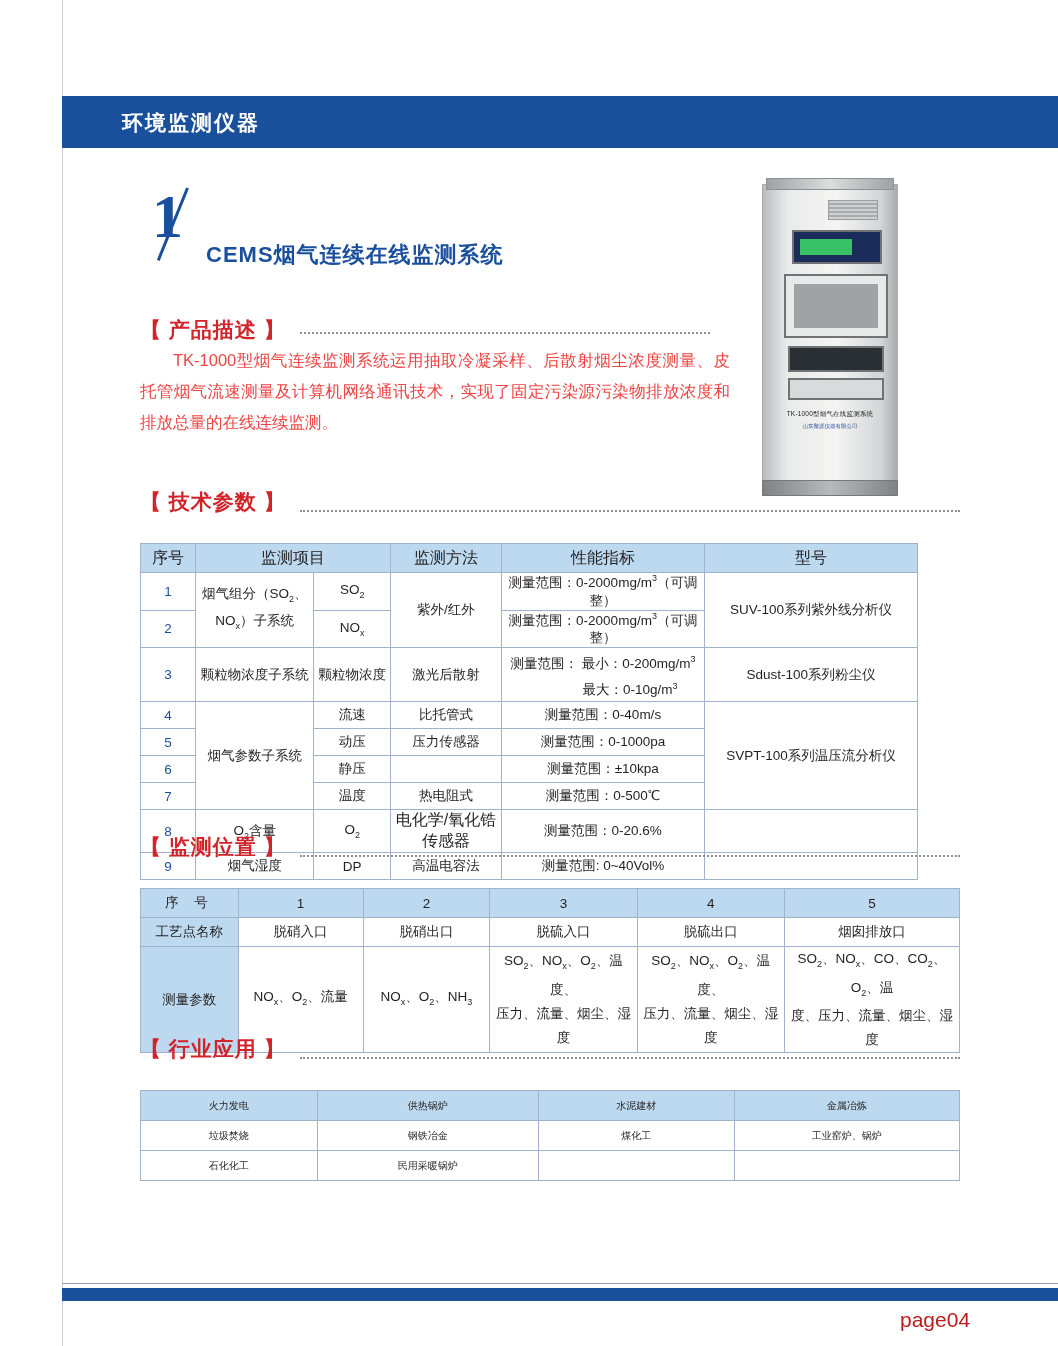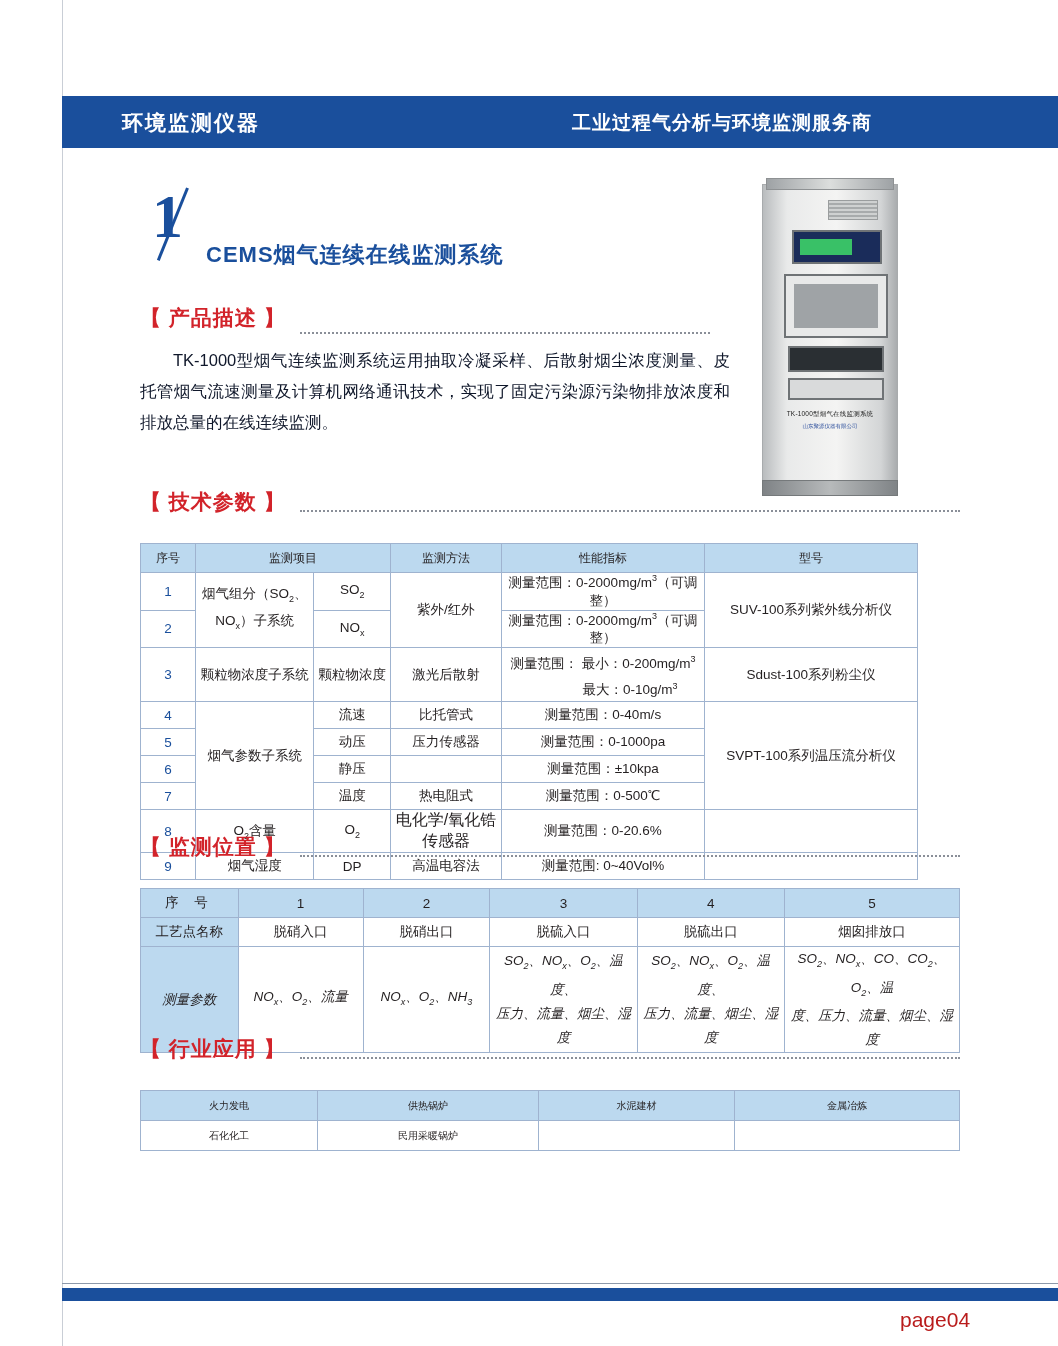--- a/index.html
+++ b/index.html
@@ -103,21 +103,21 @@
     height: 0;
   }
   
   .desc {
     position: absolute;
     left: 140px;
     top: 345px;
     width: 590px;
     font-size: 16.5px;
     line-height: 31px;
-    color: #0f172a;
+    color: #ef4444;
     text-indent: 33px;
     text-align: justify;
   }
   
   .prod-img {
     position: absolute;
     left: 762px;
     top: 178px;
     width: 136px;
     height: 320px;
@@ -237,29 +237,29 @@
     font-weight: normal;
   }
   .idx { color: #1a4f9c; }
   
   #table-params {
     left: 140px;
     top: 543px;
     width: 778px;
   }
   #table-params td { height: 26px; }
-  #table-params .hdr td { height: 28px; font-size: 12px; }
+  #table-params .hdr td { height: 28px; font-size: 16px; }
   
   #table-position {
     left: 140px;
     top: 888px;
     width: 820px;
   }
   #table-position td { height: 28px; font-size: 13.5px; }
-  #table-position td.two-line { height: 54px; line-height: 24px; font-size: 13.5px; font-style: italic; }
+  #table-position td.two-line { height: 54px; line-height: 24px; font-size: 13.5px; }
   
   #table-industry {
     left: 140px;
     top: 1090px;
     width: 820px;
   }
   #table-industry td { height: 29px; font-size: 10px; }
   sub { font-size: 9px; }
   sup { font-size: 9px; }
   
@@ -289,28 +289,27 @@
 </style>
 </head>
 <body>
 
 <div class="page">
 
   <div class="left-rule"></div>
 
   <div class="header-bar">
     <div class="h-left">环境监测仪器</div>
-    <div class="h-right">工业过程气分析与环境监测服务商</div>
   </div>
 
   <div class="big-number">1</div>
   <div class="slash"></div>
   <div class="sys-title">CEMS烟气连续在线监测系统</div>
 
-  <div class="sec-head" style="left:140px; top:304px;">【 产品描述 】</div>
+  <div class="sec-head" style="left:140px; top:316px;">【 产品描述 】</div>
   <div class="dots" style="left:300px; top:332px; width:410px;"></div>
   <div class="desc">TK-1000型烟气连续监测系统运用抽取冷凝采样、后散射烟尘浓度测量、皮托管烟气流速测量及计算机网络通讯技术，实现了固定污染源污染物排放浓度和排放总量的在线连续监测。</div>
 
   <div class="prod-img">
     <div class="cab-shadow"></div>
     <div class="cab-top"></div>
     <div class="cab-vent"></div>
     <div class="cab-panel1"></div>
     <div class="cab-panel2"></div>
     <div class="cab-panel3"></div>
@@ -435,20 +434,26 @@
 
   <table id="table-industry">
     <tbody>
         <tr class="hdr">
       <td style="width:176px;">火力发电</td>
       <td style="width:222px;">供热锅炉</td>
       <td style="width:196px;">水泥建材</td>
       <td style="width:226px;">金属冶炼</td>
     </tr>
     <tr>
+      <td>垃圾焚烧</td>
+      <td>钢铁冶金</td>
+      <td>煤化工</td>
+      <td>工业窑炉、锅炉</td>
+    </tr>
+    <tr>
       <td>石化化工</td>
       <td>民用采暖锅炉</td>
       <td></td>
       <td></td>
     </tr>
   </tbody>
     </table>
 
   <div class="footer-line"></div>
   <div class="footer-bar"></div>

